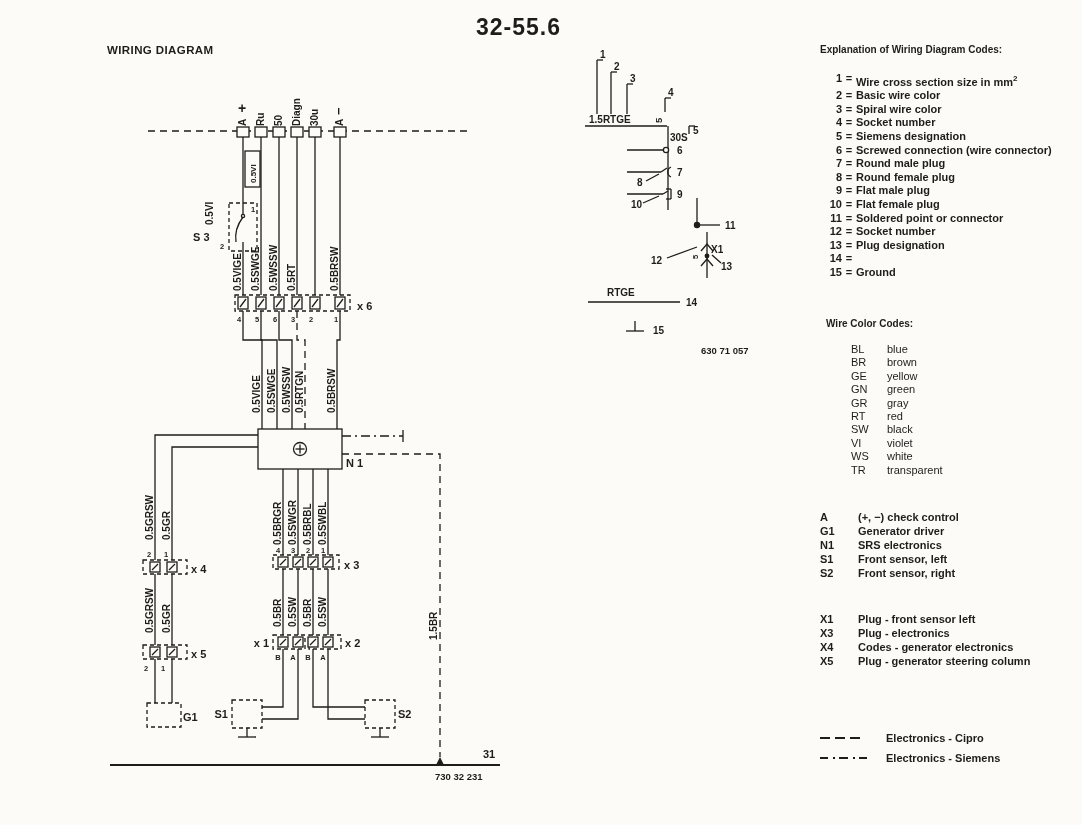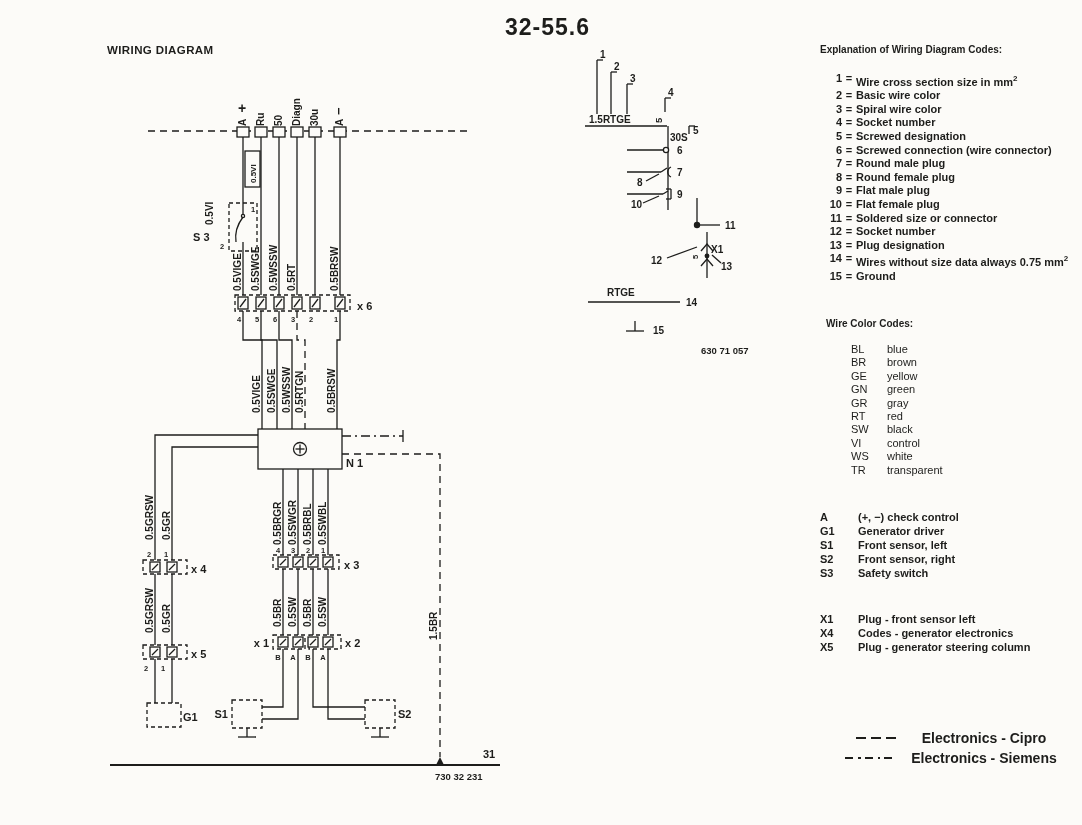--- a/index.html
+++ b/index.html
@@ -23,21 +23,21 @@
   
   .blk-title{font-size:10px;font-weight:bold;}
   .expl-row{display:flex;font-size:11px;font-weight:bold;line-height:13.6px;white-space:nowrap;}
   .expl-num{width:22px;text-align:right;flex:none;}
   .expl-eq{width:14px;text-align:center;flex:none;}
   sup{font-size:8px;}
   .cc-row{display:flex;font-size:11px;font-weight:normal;line-height:13.4px;padding-left:25px;}
   .cc-code{width:36px;flex:none;}
   .comp-row{display:flex;font-size:11px;font-weight:bold;line-height:14px;}
   .comp-code{width:38px;flex:none;}
-  .ls-row{display:flex;align-items:center;font-size:14px;font-weight:bold;height:20px;justify-content:center;}
+  .ls-row{display:flex;align-items:center;font-size:11px;font-weight:bold;height:20px;}
   .ls-sample{width:52px;margin-right:14px;display:flex;align-items:center;flex:none;}
   .ls-sample i{display:inline-block;height:0;border-top:2px solid #1d1d1b;}
   .ls-sample .d{width:10px;margin-right:5px;}
   .ls-sample .dt{width:3px;margin-right:4px;}
   
   svg{overflow:visible;}
   svg line, svg polyline, svg path, svg rect, svg circle, svg polygon{
     stroke:#1d1d1b;stroke-width:1.3;fill:none;
   }
   svg rect.fill, svg .wbox{fill:#fcfbf8;}
@@ -52,21 +52,21 @@
   svg text.big{font-size:11px;}
   svg text.pin{font-size:7.5px;}
   svg text.sm{font-size:9.5px;}
   .solidfill{fill:#1d1d1b;stroke:none;}
 </style>
 </head>
 <body>
 
 <div class="page">
 
-  <div class="abs page-title" style="left:505px;top:14px;">32-55.6</div>
+  <div class="abs page-title" style="left:476px;top:14px;">32-55.6</div>
   <div class="abs heading" style="left:80px;top:44px;margin-left:27px;">WIRING DIAGRAM</div>
 
   <svg class="abs" style="left:85px;top:95px;" width="430" height="700" viewBox="0 0 430 700">
 
     <line class="dash" x1="63" y1="36" x2="385" y2="36"></line>
 
     <g>
       <g>
         <rect class="wbox" x="152" y="32" width="12" height="10"></rect>
           <line x1="158" y1="42" x2="158" y2="50"></line>
@@ -402,21 +402,21 @@
           <span>Spiral wire color</span>
         </div>
       <div class="expl-row">
           <span class="expl-num">4</span>
           <span class="expl-eq">=</span>
           <span>Socket number</span>
         </div>
       <div class="expl-row">
           <span class="expl-num">5</span>
           <span class="expl-eq">=</span>
-          <span>Screwed designation</span>
+          <span>Siemens designation</span>
         </div>
       <div class="expl-row">
           <span class="expl-num">6</span>
           <span class="expl-eq">=</span>
           <span>Screwed connection (wire connector)</span>
         </div>
       <div class="expl-row">
           <span class="expl-num">7</span>
           <span class="expl-eq">=</span>
           <span>Round male plug</span>
@@ -432,36 +432,35 @@
           <span>Flat male plug</span>
         </div>
       <div class="expl-row">
           <span class="expl-num">10</span>
           <span class="expl-eq">=</span>
           <span>Flat female plug</span>
         </div>
       <div class="expl-row">
           <span class="expl-num">11</span>
           <span class="expl-eq">=</span>
-          <span>Soldered size or connector</span>
+          <span>Soldered point or connector</span>
         </div>
       <div class="expl-row">
           <span class="expl-num">12</span>
           <span class="expl-eq">=</span>
           <span>Socket number</span>
         </div>
       <div class="expl-row">
           <span class="expl-num">13</span>
           <span class="expl-eq">=</span>
           <span>Plug designation</span>
         </div>
       <div class="expl-row">
           <span class="expl-num">14</span>
           <span class="expl-eq">=</span>
-          <span><span>Wires without size data always 0.75 mm</span><sup>2</sup></span>
         </div>
       <div class="expl-row">
           <span class="expl-num">15</span>
           <span class="expl-eq">=</span>
           <span>Ground</span>
         </div>
     </div>
   </div>
 
   <div class="abs" style="left:826px;top:318px;width:262px;">
@@ -490,21 +489,21 @@
       <div class="cc-row">
           <span class="cc-code">RT</span>
           <span>red</span>
         </div>
       <div class="cc-row">
           <span class="cc-code">SW</span>
           <span>black</span>
         </div>
       <div class="cc-row">
           <span class="cc-code">VI</span>
-          <span>control</span>
+          <span>violet</span>
         </div>
       <div class="cc-row">
           <span class="cc-code">WS</span>
           <span>white</span>
         </div>
       <div class="cc-row">
           <span class="cc-code">TR</span>
           <span>transparent</span>
         </div>
     </div>
@@ -513,37 +512,41 @@
   <div class="abs" style="left:820px;top:510px;width:262px;">
     <div class="comp-row">
         <span class="comp-code">A</span>
         <span>(+, −) check control</span>
       </div>
     <div class="comp-row">
         <span class="comp-code">G1</span>
         <span>Generator driver</span>
       </div>
     <div class="comp-row">
+        <span class="comp-code">N1</span>
+        <span>SRS electronics</span>
+      </div>
+    <div class="comp-row">
         <span class="comp-code">S1</span>
         <span>Front sensor, left</span>
       </div>
     <div class="comp-row">
         <span class="comp-code">S2</span>
         <span>Front sensor, right</span>
       </div>
-    <div class="comp-row">
-        <span class="comp-code">S3</span>
-        <span>Safety switch</span>
-      </div>
   </div>
 
   <div class="abs" style="left:820px;top:612px;width:262px;">
     <div class="comp-row">
         <span class="comp-code">X1</span>
         <span>Plug - front sensor left</span>
+      </div>
+    <div class="comp-row">
+        <span class="comp-code">X3</span>
+        <span>Plug - electronics</span>
       </div>
     <div class="comp-row">
         <span class="comp-code">X4</span>
         <span>Codes - generator electronics</span>
       </div>
     <div class="comp-row">
         <span class="comp-code">X5</span>
         <span>Plug - generator steering column</span>
       </div>
   </div>

